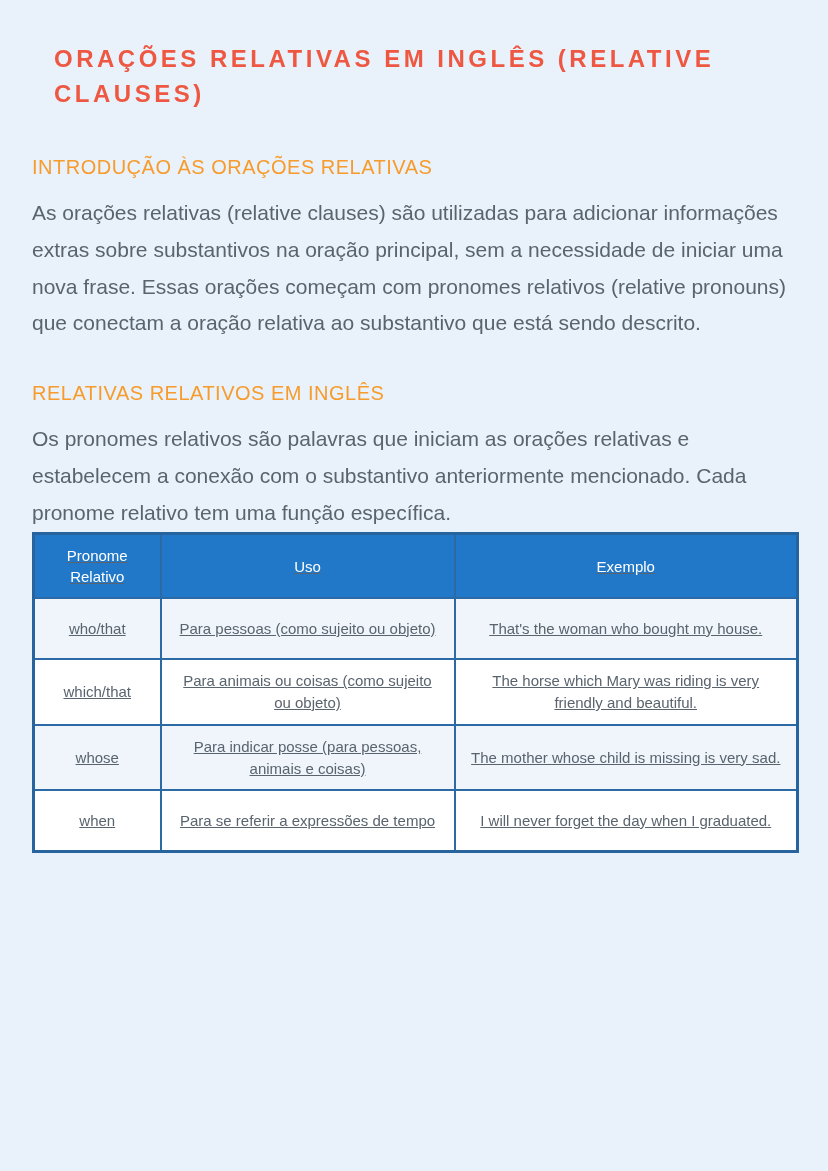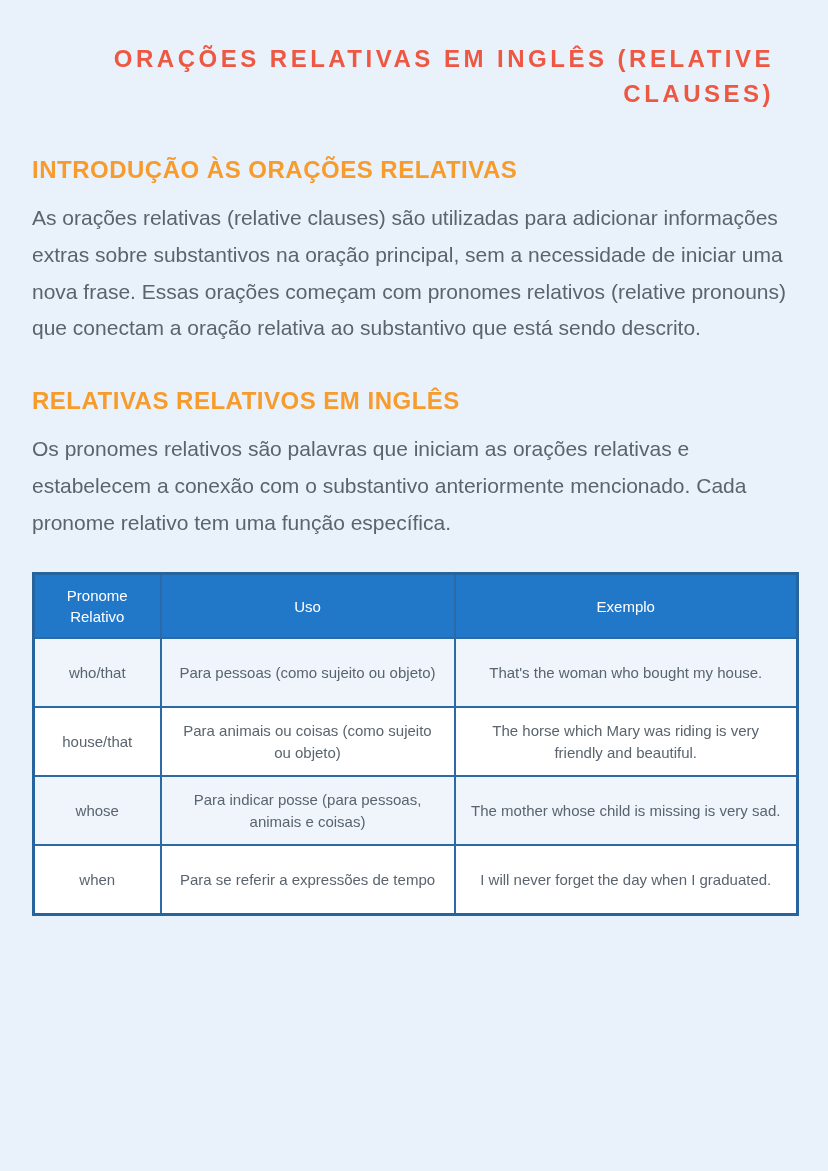--- a/index.html
+++ b/index.html
@@ -15,48 +15,48 @@
   .page {
     width: 828px;
     min-height: 1171px;
     padding: 42px 32px 40px 32px;
   }
   .doc-title {
     color: #ee5742;
     font-size: 24px;
     font-weight: bold;
     letter-spacing: 3.5px;
-    text-align: right;
+    text-align: left;
     line-height: 1.45;
     margin: 0 auto 16px auto;
     max-width: 720px;
   }
   .section-heading {
     color: #f79b2c;
-    font-size: 24px;
-    font-weight: bold;
+    font-size: 20px;
+    font-weight: normal;
     letter-spacing: 0.5px;
     margin-top: 40px;
   }
   .section-heading.first {
     margin-top: 44px;
   }
   .body-paragraph {
     margin-top: 16px;
     font-size: 21px;
     line-height: 1.76;
     color: #5a646e;
     max-width: 764px;
   }
   table.pronoun-table {
-    margin-top: 30px;
     width: 764px;
     border-collapse: collapse;
     border: 3px solid #27649e;
     table-layout: fixed;
+    text-decoration: underline;
   }
   table.pronoun-table th,
   table.pronoun-table td {
     border: 2px solid #2b6aa4;
     text-align: center;
     vertical-align: middle;
     font-size: 15px;
     padding: 10px 12px;
   }
   table.pronoun-table th {
@@ -69,21 +69,21 @@
   table.pronoun-table td {
     color: #5a646e;
     line-height: 1.45;
     background: #ffffff;
     height: 43px;
   }
   table.pronoun-table tbody tr:nth-child(odd) td {
     background: #eff5fb;
   }
   table.pronoun-table tbody tr.tall td {
-    height: 69px;
+    height: 61px;
   }
   col.c-pronoun { width: 127px; }
   col.c-uso     { width: 294px; }
   col.c-exemplo { width: 343px; }
 </style>
 </head>
 <body>
 
 <div class="page">
 
@@ -110,21 +110,21 @@
         <th>Exemplo</th>
       </tr>
     </thead>
     <tbody>
       <tr class="tall">
         <td>who/that</td>
         <td>Para pessoas (como sujeito ou objeto)</td>
         <td>That's the woman who bought my house.</td>
       </tr>
       <tr class="tall">
-        <td>house/that</td>
+        <td>which/that</td>
         <td>Para animais ou coisas (como sujeito ou objeto)</td>
         <td>The horse which Mary was riding is very friendly and beautiful.</td>
       </tr>
       <tr class="tall">
         <td>whose</td>
         <td>Para indicar posse (para pessoas, animais e coisas)</td>
         <td>The mother whose child is missing is very sad.</td>
       </tr>
       <tr class="tall">
         <td>when</td>

